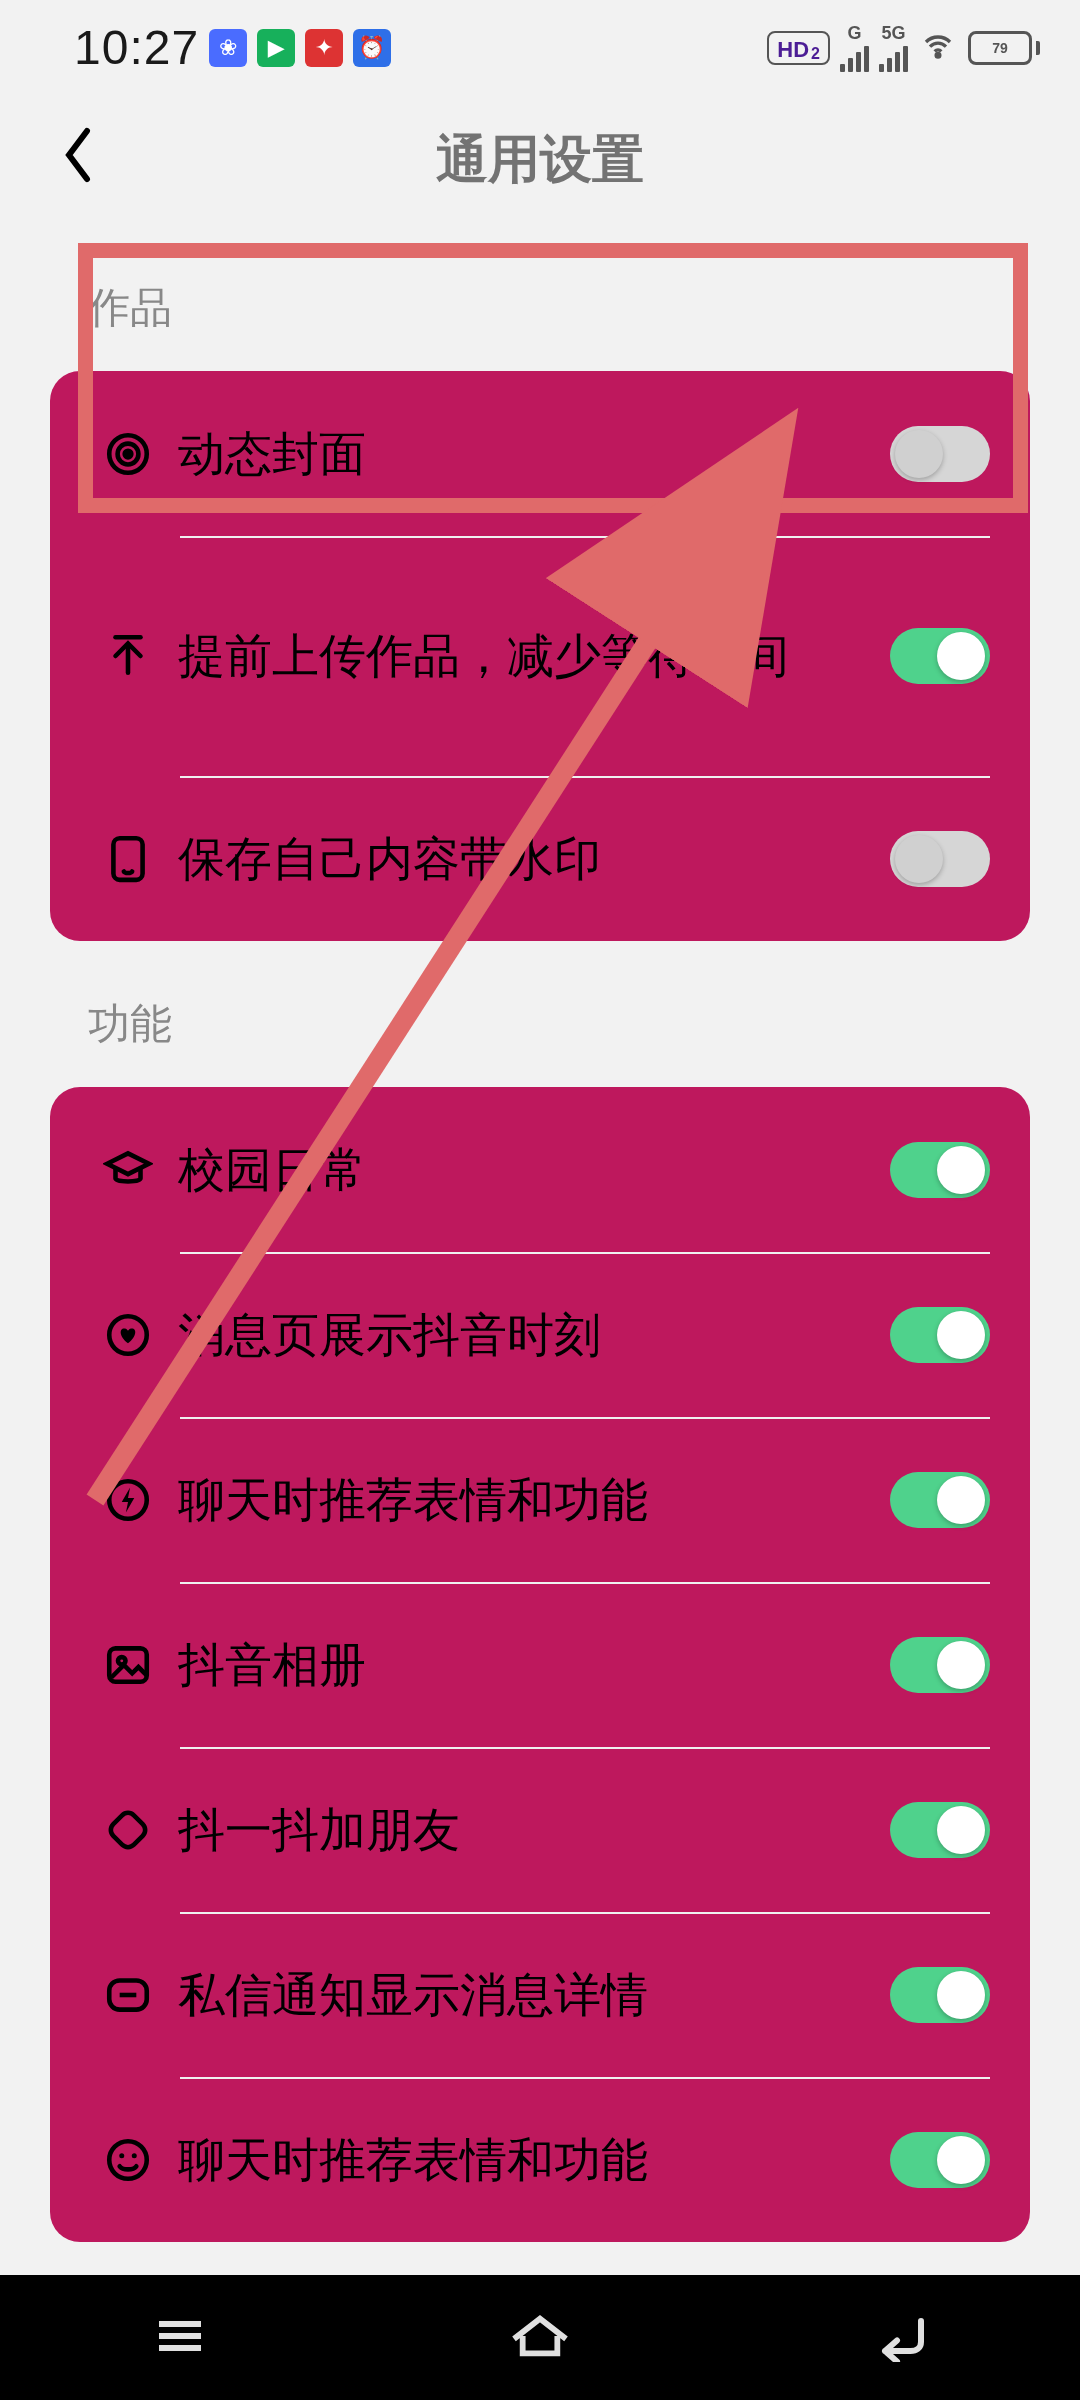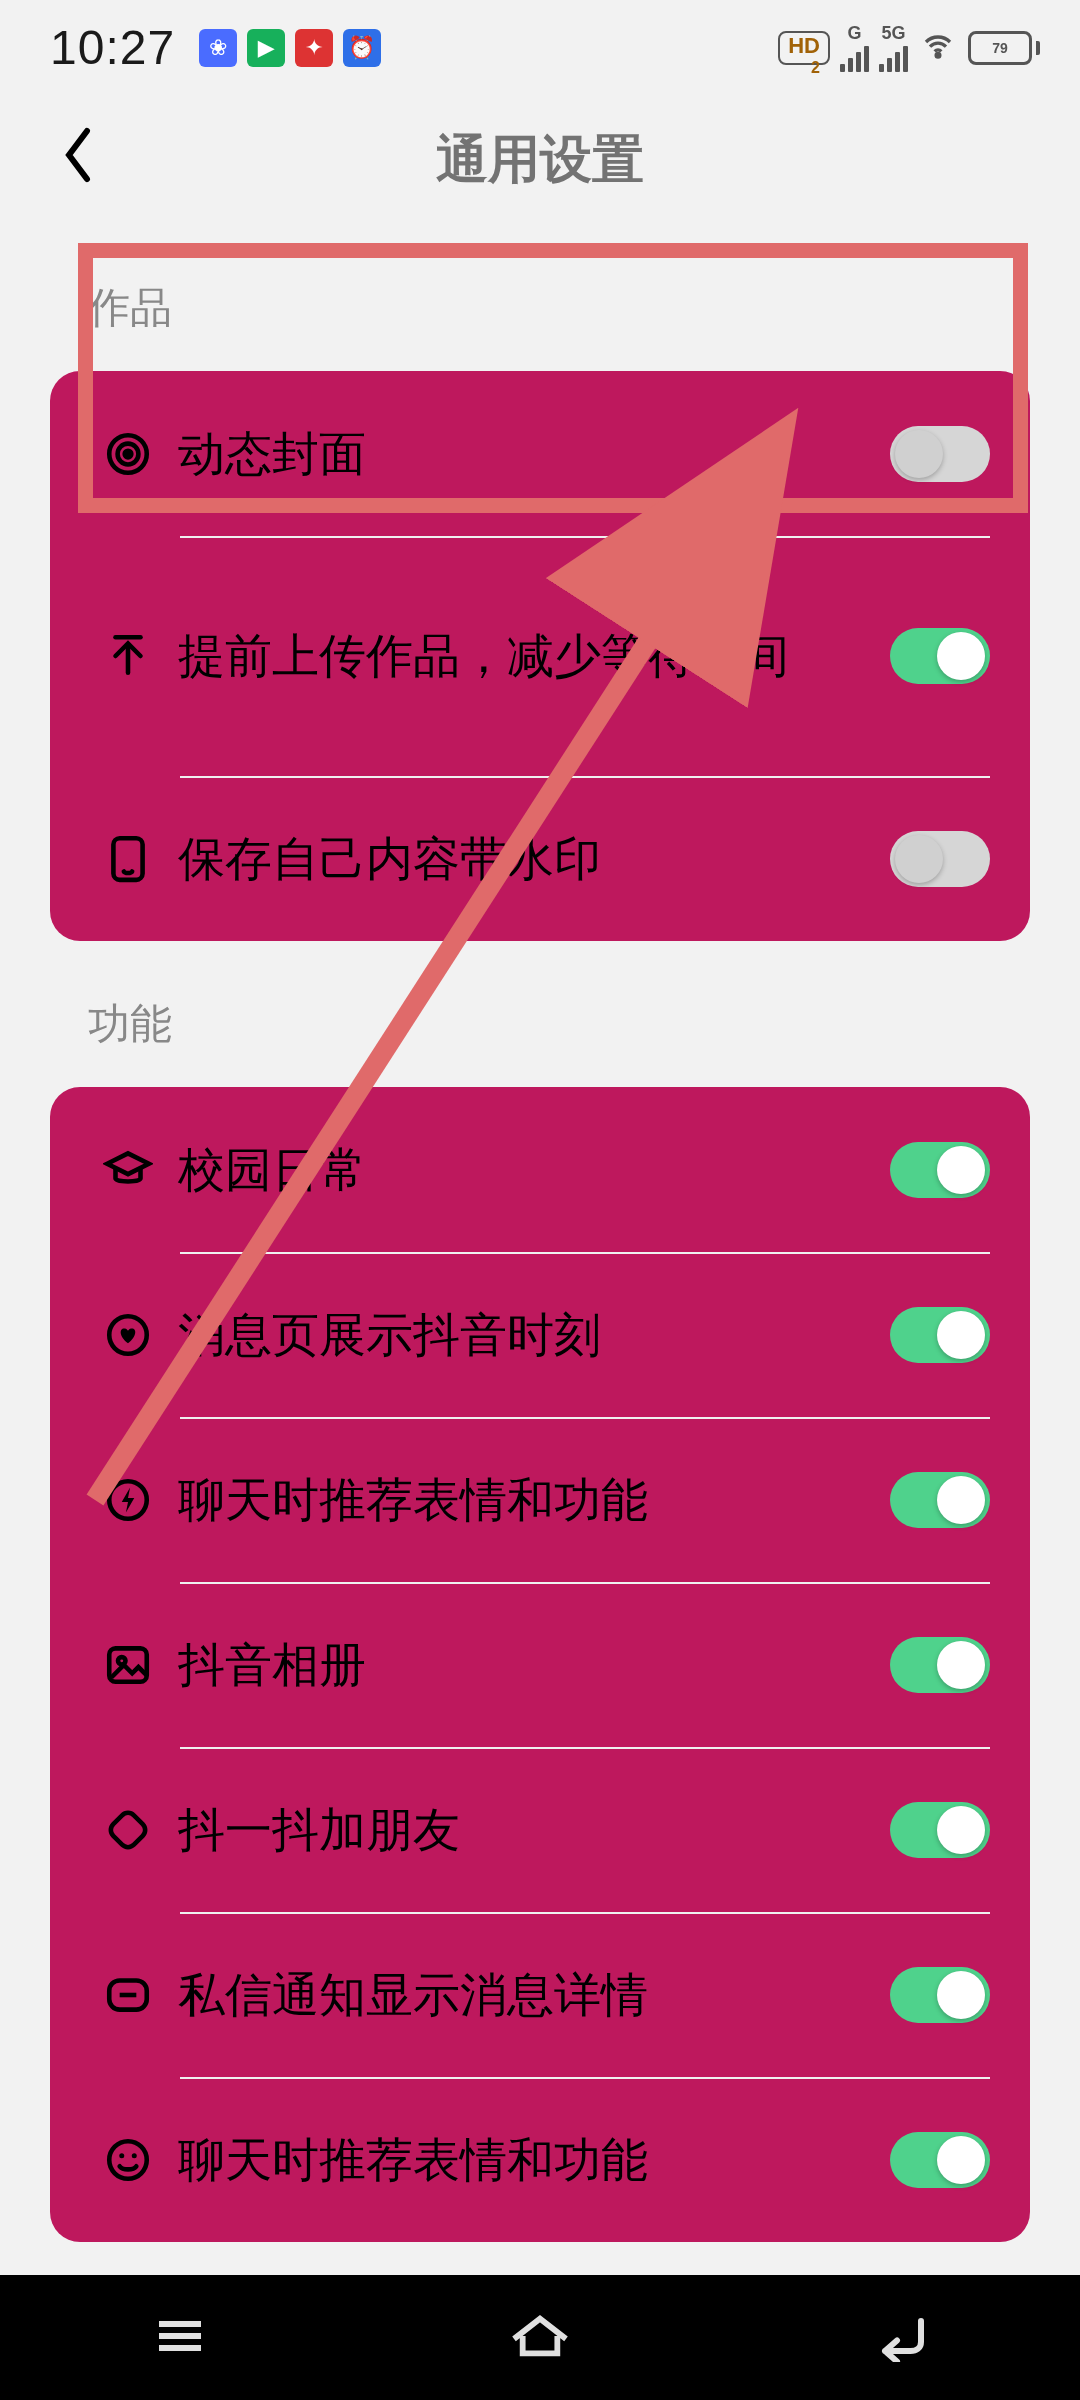--- a/index.html
+++ b/index.html
@@ -1,26 +1,26 @@
 <!DOCTYPE html>
 <html><head>
 <meta charset="utf-8">
 <style>
   * { margin:0; padding:0; box-sizing:border-box; }
   html,body { width:1080px; height:2400px; font-family:-apple-system,"PingFang SC","Microsoft YaHei",sans-serif; }
   body { background:#f2f2f2; position:relative; overflow:hidden; }
 
   
   .statusbar { height:95px; display:flex; align-items:center; justify-content:space-between; padding:0 40px 0 50px; color:#1a1a1a; }
-  .sb-left { display:flex; align-items:center; gap:24px; }
+  .sb-left { display:flex; align-items:center; gap:10px;margin-left:24px; }
   .sb-time { font-size:48px; font-weight:400; letter-spacing:1px; }
   .sb-apps { display:flex; gap:10px; }
   .sb-app { width:38px; height:38px; border-radius:6px; display:flex; align-items:center; justify-content:center; font-size:22px; color:#fff; }
   .sb-right { display:flex; align-items:center; gap:10px; }
-  .pill { border:2.5px solid #555; border-radius:8px; padding:0 8px; font-size:22px; font-weight:600; color:#a16207; display:flex; align-items:flex-end; height:34px;flex-direction:column; }
+  .pill { border:2.5px solid #555; border-radius:8px; padding:0 8px; font-size:22px; font-weight:600; color:#4c1d95; display:flex; align-items:flex-end; height:34px; }
   .pill sub { font-size:16px; margin-left:2px; }
   .sig { display:flex; align-items:flex-end; gap:3px; height:28px; }
   .sig span { width:5px; background:#555; border-radius:1px; }
   .sig span:nth-child(1){height:8px}.sig span:nth-child(2){height:14px}.sig span:nth-child(3){height:20px}.sig span:nth-child(4){height:26px}
   .sig-wrap { display:flex; flex-direction:column; align-items:center; gap:2px; }
   .sig-label { font-size:18px; color:#555; line-height:1; font-weight:600;}
   .batt { display:flex; align-items:center; gap:4px; }
   .batt-box { width:64px; height:34px; border:3px solid #555; border-radius:8px; display:flex; align-items:center; justify-content:center; font-size:14px; color:#555; position:relative; font-weight:600;}
   .batt-cap { width:4px; height:14px; background:#555; border-radius:0 2px 2px 0; }
 

